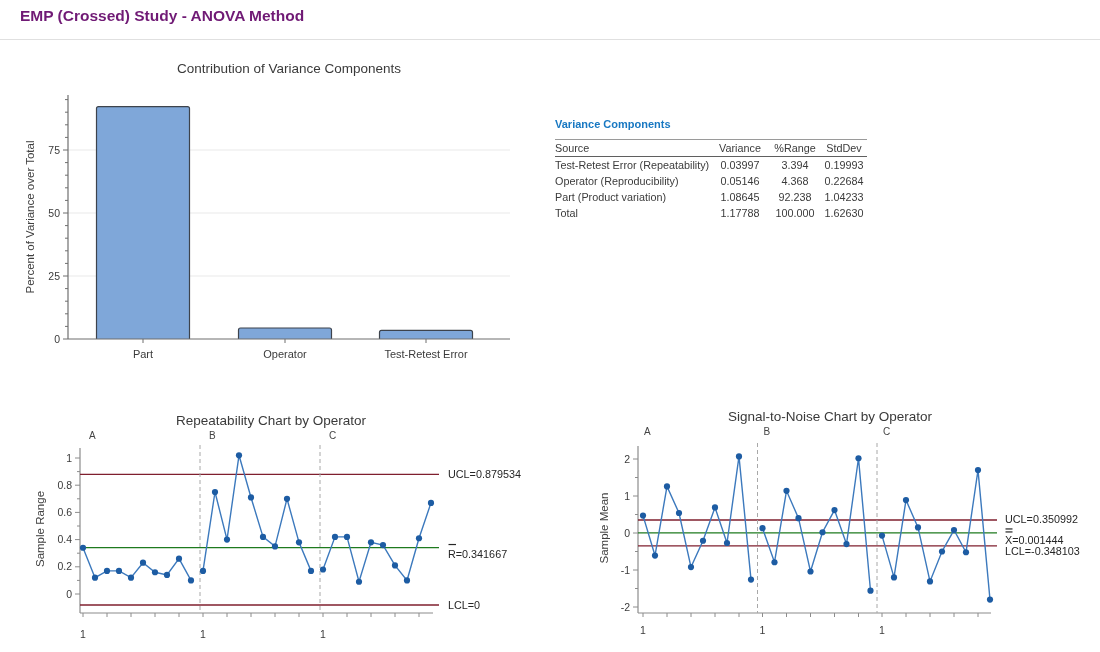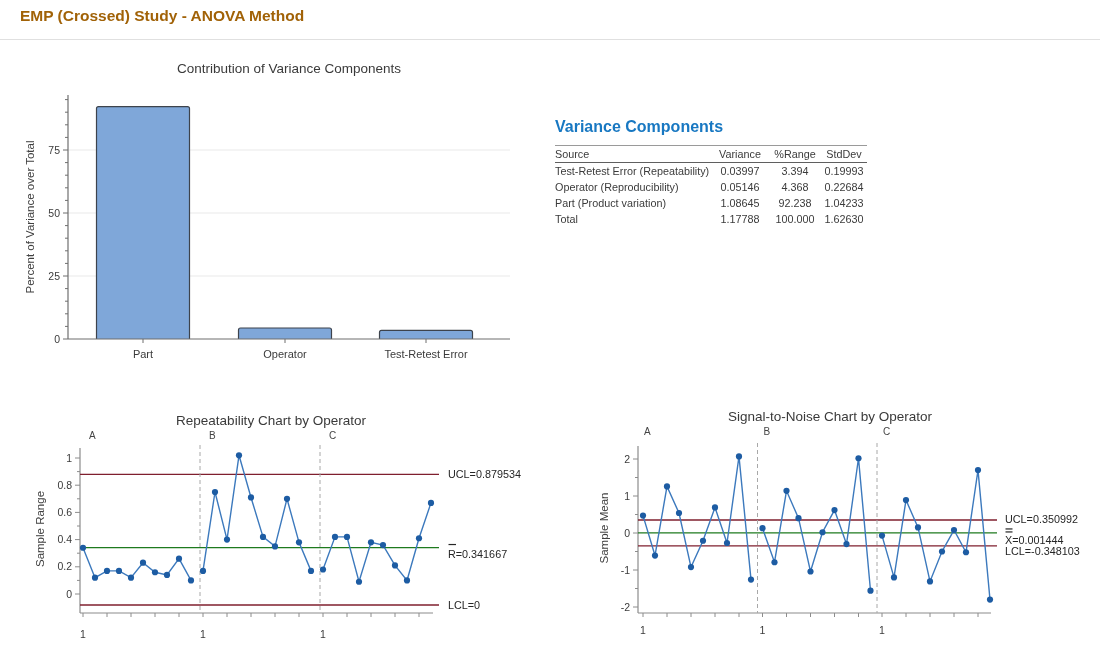--- a/index.html
+++ b/index.html
@@ -1,25 +1,25 @@
 <!DOCTYPE html>
 <html><head>
 <meta charset="utf-8">
 <style>
   html,body{margin:0;padding:0;background:#fff;}
   #root{position:relative;width:1100px;height:652px;background:#ffffff;overflow:hidden;
         font-family:"Liberation Sans",sans-serif;color:#3b3b3b;}
-  .page-title{position:absolute;left:20px;top:7px;font-size:15.5px;font-weight:700;color:#a16207;}
+  .page-title{position:absolute;left:20px;top:7px;font-size:15.5px;font-weight:700;color:#701a75;}
   .divider{position:absolute;left:0;top:39px;width:1100px;height:0;border-top:1px solid #e0e0e0;}
   .block{position:absolute;}
   #bar-chart-block{left:20px;top:46px;}
   #table-block{left:555px;top:118px;width:318px;}
   #repeat-chart-block{left:31px;top:405px;}
   #sn-chart-block{left:595px;top:389px;margin-top:12px;}
-  .section-heading{font-size:16px;font-weight:700;}
+  .section-heading{font-size:11px;font-weight:700;}
   table.vc{border-collapse:collapse;table-layout:fixed;width:312px;margin-top:9px;}
   table.vc th,table.vc td{font-size:10.8px;white-space:nowrap;padding:2px 0 2px 0;overflow:hidden;}
   table.vc thead tr{border-top:1px solid #9a9a9a;border-bottom:1px solid #5f5f5f;}
   table.vc th{font-weight:400;text-align:left;}
   table.vc th.num,table.vc td.num{text-align:center;}
   svg{display:block;}
   svg text{font-family:"Liberation Sans",sans-serif;}
 </style>
 </head>
 <body>

